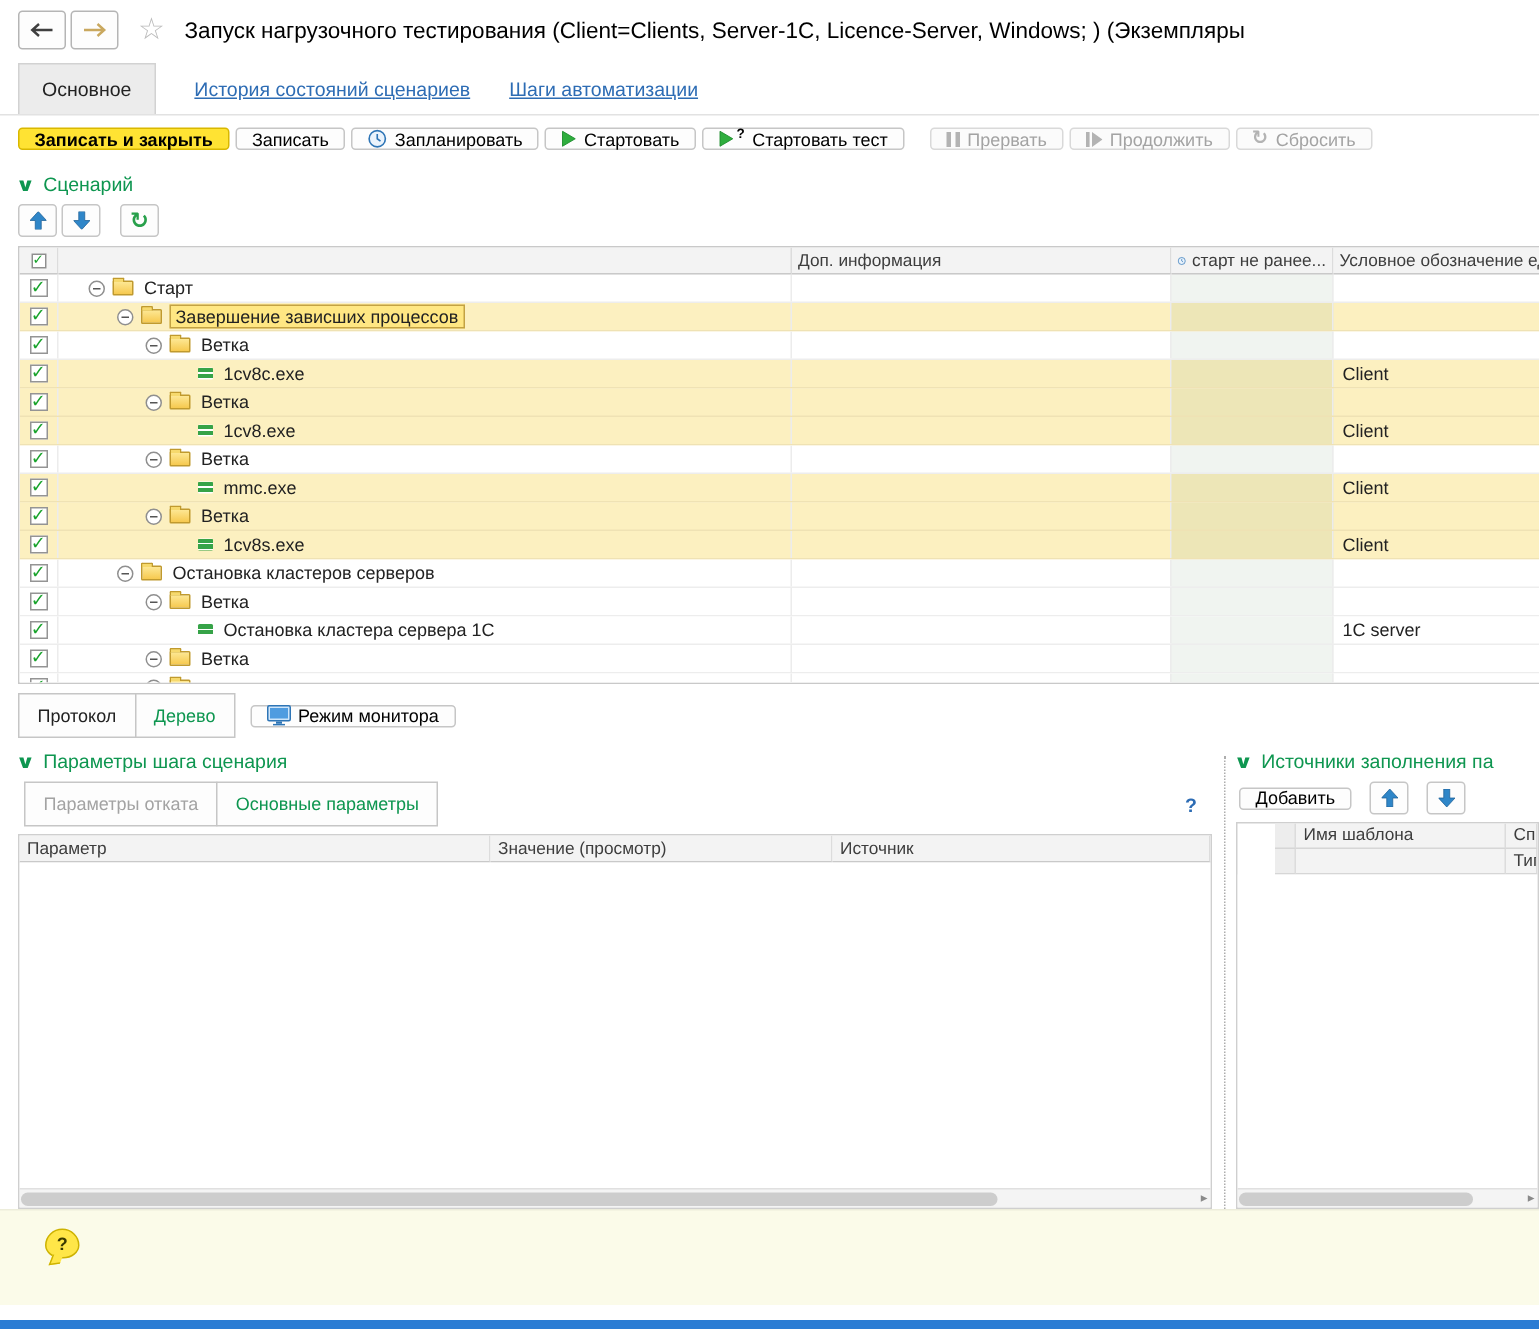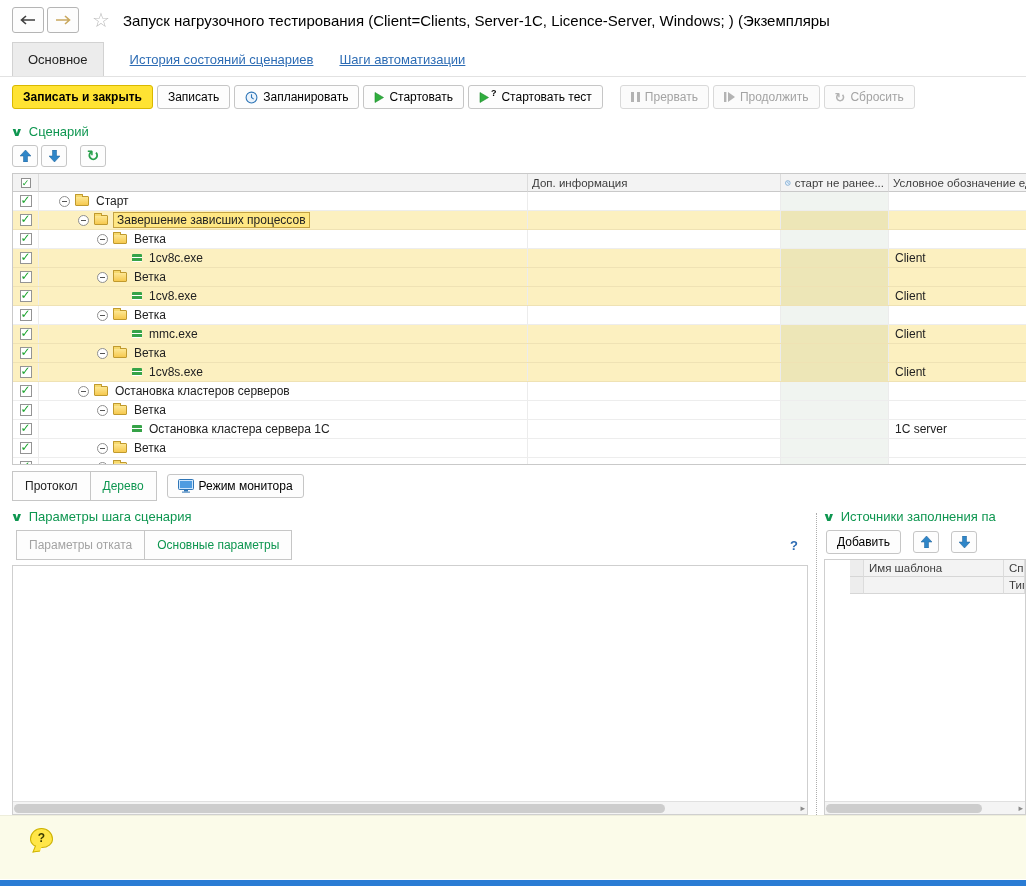--- a/index.html
+++ b/index.html
@@ -13,21 +13,21 @@
   .nav-btn { width:32px; height:26px; border:1px solid #b5b5b5; border-radius:3px; background:#fdfdfd;
              display:flex; align-items:center; justify-content:center; margin-right:3px; cursor:pointer; }
   .star { font-size:20px; color:#bcbcbc; margin:0 13px 0 10px; line-height:1; }
   .title { font-size:15px; color:#000; white-space:nowrap; overflow:hidden; flex:1; }
   
   .navtabs { height:37px; display:flex; align-items:flex-end; padding-left:12px; border-bottom:1px solid #e2e2e2; }
   .tab { padding:9px 15px; background:#ececec; border:1px solid #d2d2d2; border-bottom:none; font-size:13px; color:#222; cursor:pointer; }
   .navlink { margin-left:26px; padding-bottom:9px; font-size:13px; color:#2d6cb4; text-decoration:underline; cursor:pointer; }
   
   .toolbar { display:flex; align-items:center; gap:4px; padding:8px 12px 7px; }
-  .btn { height:24px; padding:0 10px; background:#fdfdfd; border:1px solid #c6c6c6; border-radius:3px;
+  .btn { height:15px; padding:0 10px; background:#fdfdfd; border:1px solid #c6c6c6; border-radius:3px;
          font-size:12px; font-family:inherit; display:inline-flex; align-items:center; gap:5px; color:#000; cursor:pointer; white-space:nowrap; }
   .btn.primary { background:#ffe333; border-color:#d9b800; font-weight:bold; }
   .btn.disabled { color:#a3a3a3; background:#fbfbfb; border-color:#d9d9d9; cursor:default; }
   .tb-gap { width:9px; }
   .sup-q { font-size:9px; font-weight:bold; margin-left:-3px; margin-top:-8px; }
   .ic-pause { width:9px; height:10px; border-left:3px solid #b3b3b3; border-right:3px solid #b3b3b3; }
   .glyph { font-family:"DejaVu Sans",sans-serif; line-height:1; }
   .ic-reset { font-size:13px; color:#b3b3b3; font-weight:bold; }
   
   .sect { display:flex; align-items:center; gap:7px; padding:8px 12px 4px; }
@@ -428,20 +428,25 @@
       <span class="sect-t">Параметры шага сценария</span>
     </div>
     <div class="ptabs">
       <div class="seg">
         <button class="vbtn dis">Параметры отката</button>
         <button class="vbtn act-param">Основные параметры</button>
       </div>
       <span class="qmark">?</span>
     </div>
     <div class="ptable">
+      <div class="pthead">
+        <div class="pth">Параметр</div>
+        <div class="pth">Значение (просмотр)</div>
+        <div class="pth">Источник</div>
+      </div>
       <div class="ptbody"></div>
       <div class="hscroll">
         <div class="hthumb" style="width:82%"></div>
         <span class="sarr">▸</span>
       </div>
     </div>
   </div>
 
   <div class="vdiv"></div>
 

